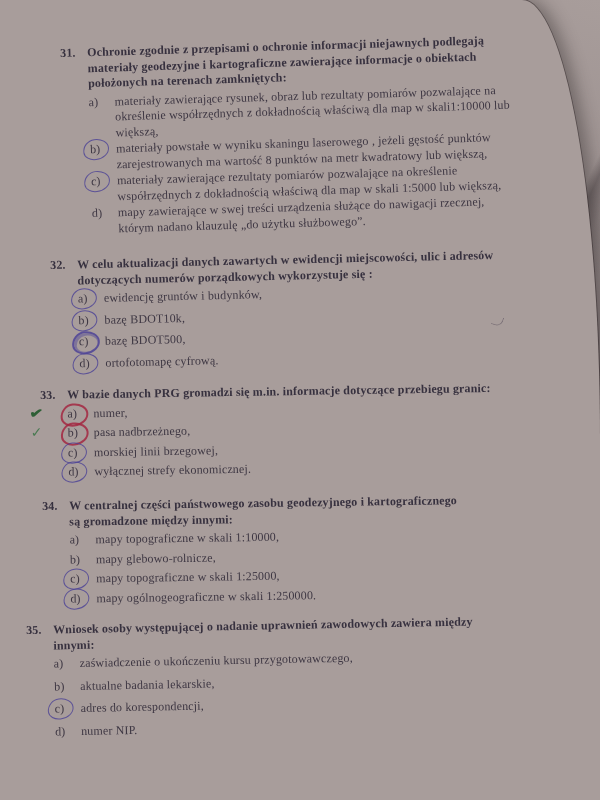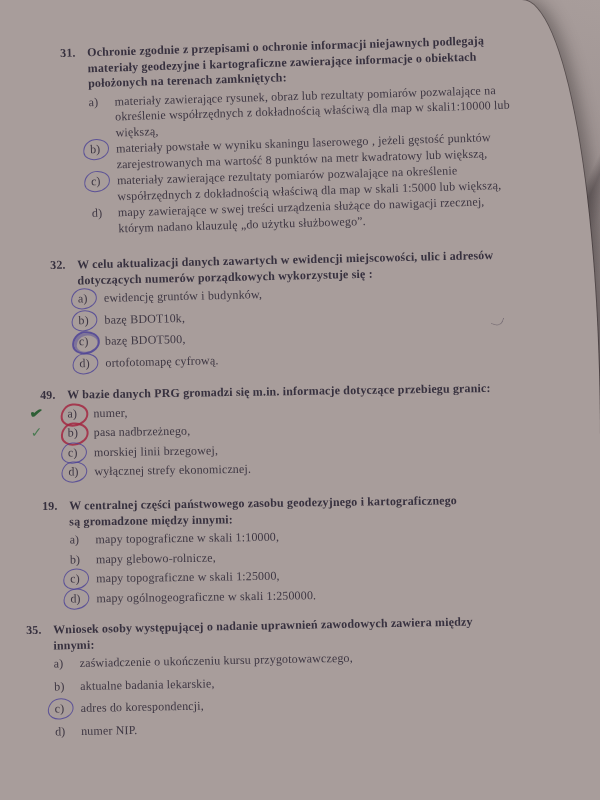--- a/index.html
+++ b/index.html
@@ -152,21 +152,21 @@
             <span class="opt-letter circle-blue">d)</span>
             <div class="opt-text">
               <div class="line">ortofotomapę cyfrową.</div>
             </div>
           </div>
         </div>
       </section>
 
       <section class="q q33">
         <div class="q-head">
-          <span class="q-num">49.</span>
+          <span class="q-num">33.</span>
           <div class="q-title">
             <div class="hline">W bazie danych PRG gromadzi się m.in. informacje dotyczące przebiegu granic:</div>
           </div>
         </div>
         <div class="opts">
           <div class="opt">
             <span class="check check-bold">✔</span>
             <span class="opt-letter circle-red">a)</span>
             <div class="opt-text">
               <div class="line">numer,</div>
@@ -189,21 +189,21 @@
             <span class="opt-letter circle-blue">d)</span>
             <div class="opt-text">
               <div class="line">wyłącznej strefy ekonomicznej.</div>
             </div>
           </div>
         </div>
       </section>
 
       <section class="q q34">
         <div class="q-head">
-          <span class="q-num">19.</span>
+          <span class="q-num">34.</span>
           <div class="q-title">
             <div class="hline">W centralnej części państwowego zasobu geodezyjnego i kartograficznego</div>
             <div class="hline">są gromadzone między innymi:</div>
           </div>
         </div>
         <div class="opts">
           <div class="opt">
             <span class="opt-letter">a)</span>
             <div class="opt-text">
               <div class="line">mapy topograficzne w skali 1:10000,</div>

